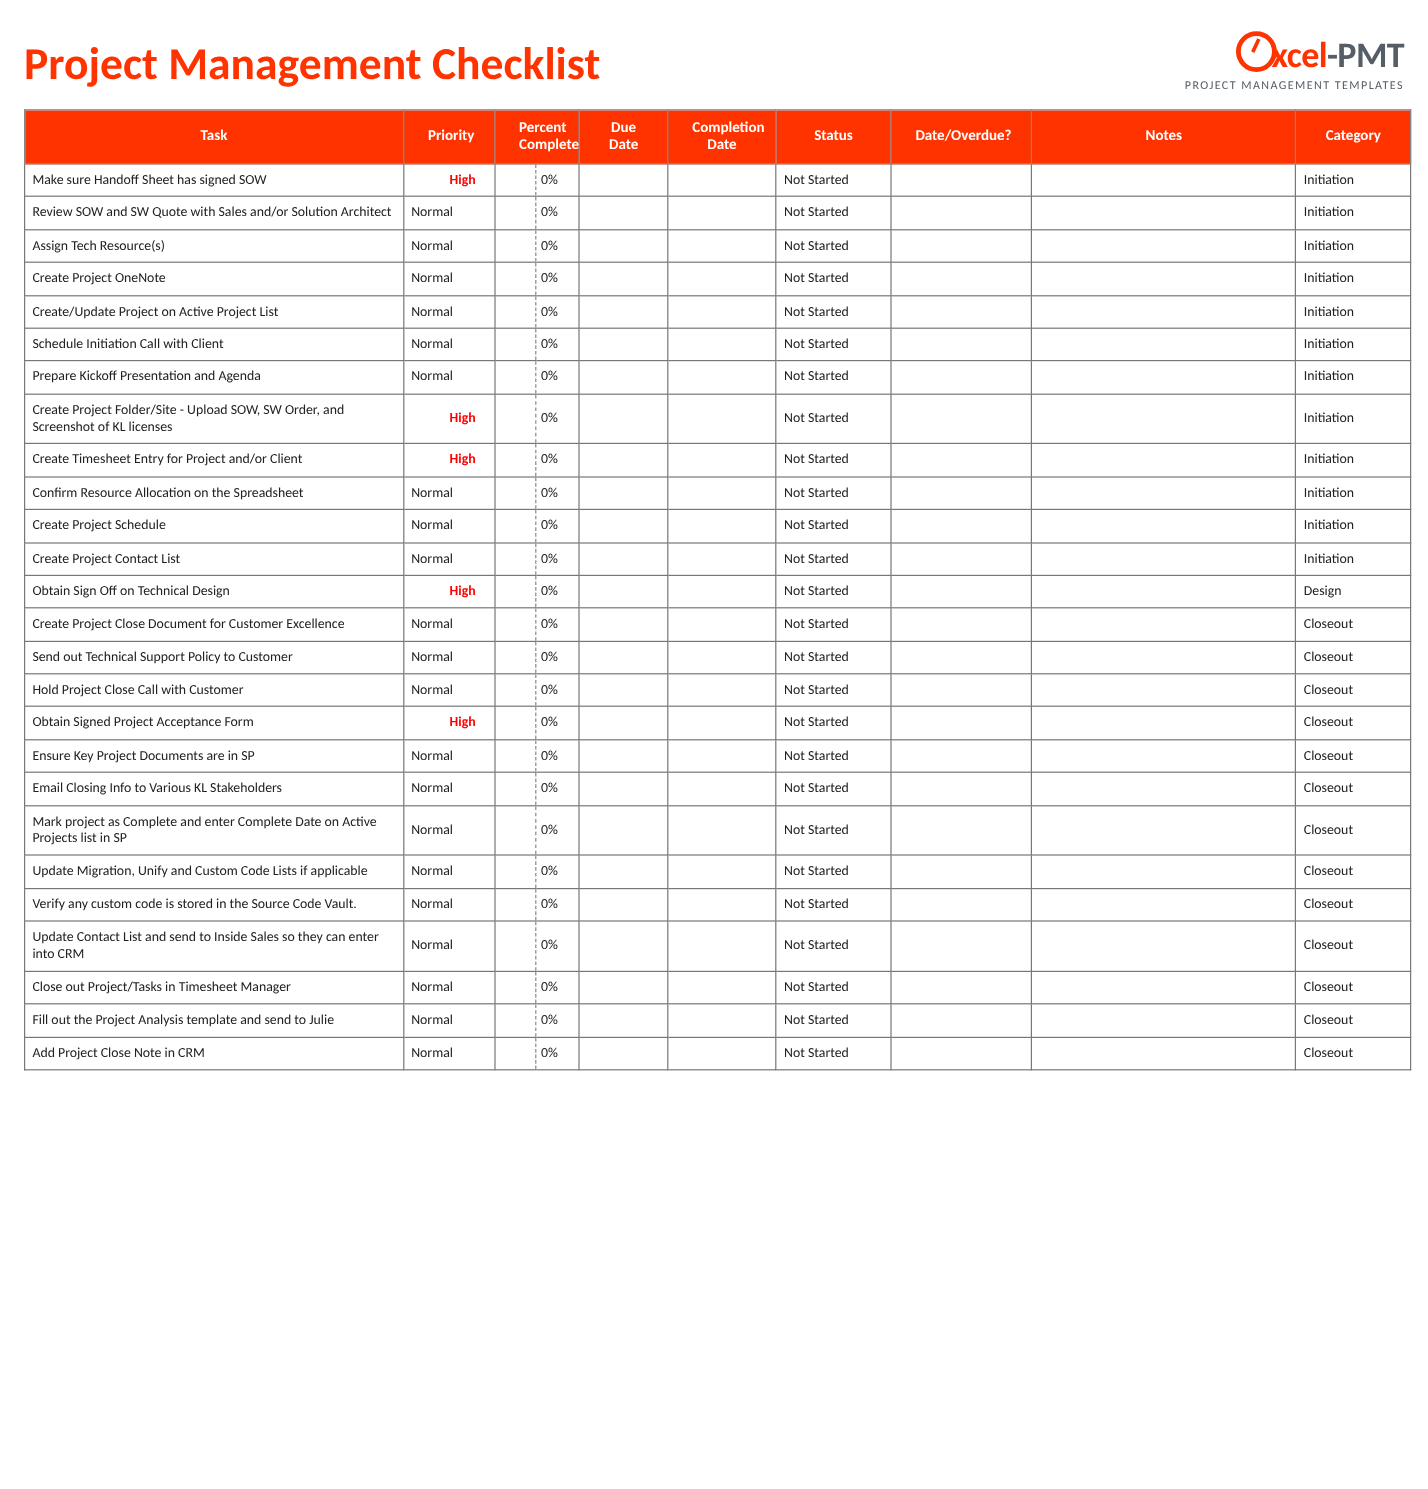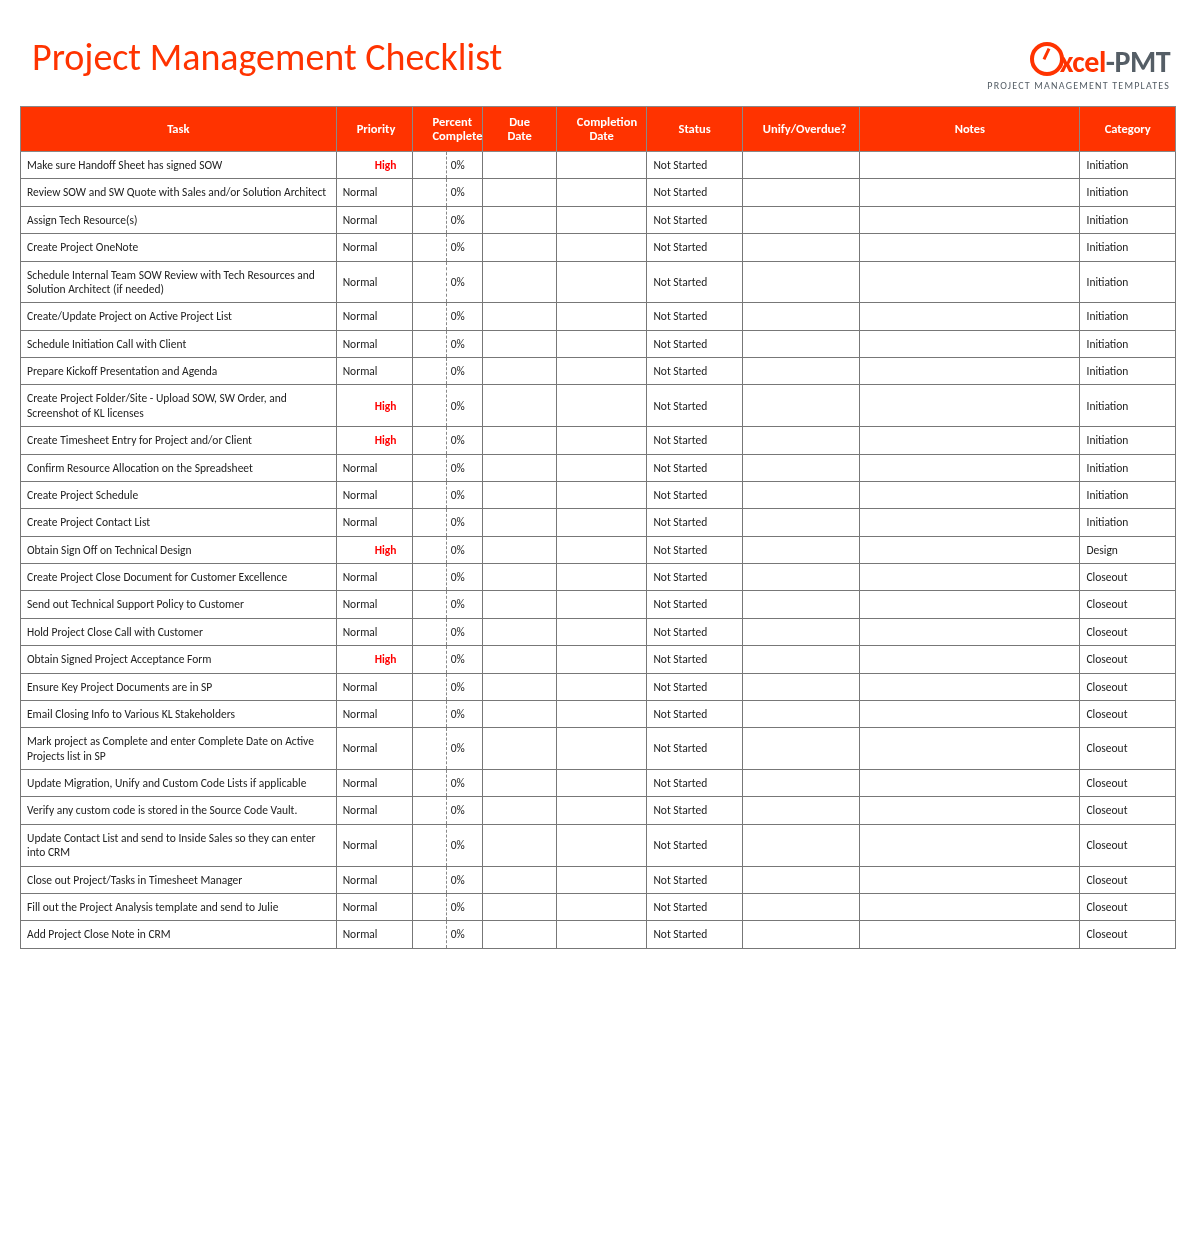--- a/index.html
+++ b/index.html
@@ -11,22 +11,22 @@
   }
   .header {
     display: flex;
     justify-content: space-between;
     align-items: flex-end;
     margin-bottom: 14px;
   }
   .title {
     color: #ff3300;
     font-size: 38px;
-    font-weight: 400;
-    margin: 12px;
+    font-weight: 700;
+    margin: 0;
   }
   .brand {
     text-align: right;
     padding-right: 6px;
   }
   .brand-top {
     font-size: 30px;
     font-weight: 800;
     color: #555e66;
     letter-spacing: -0.5px;
@@ -125,21 +125,21 @@
       <col class="col-cat">
   </colgroup>
   <thead>
     <tr>
       <th>Task</th>
       <th>Priority</th>
       <th colspan="2">Percent Complete</th>
       <th>Due Date</th>
       <th>Completion Date</th>
       <th>Status</th>
-      <th>Unify/Overdue?</th>
+      <th>Date/Overdue?</th>
       <th>Notes</th>
       <th>Category</th>
     </tr>
   </thead>
   <tbody id="tbody">
       <tr>
         <td class="task">Make sure Handoff Sheet has signed SOW</td>
         <td class="priority-high">High</td>
         <td class="pbar"></td>
         <td class="ppct">0%</td>
@@ -180,32 +180,20 @@
         <td class="pbar"></td>
         <td class="ppct">0%</td>
         <td></td>
         <td></td>
         <td>Not Started</td>
         <td></td>
         <td></td>
         <td>Initiation</td>
       </tr>
       <tr>
-        <td class="task">Schedule Internal Team SOW Review with Tech Resources and Solution Architect (if needed)</td>
-        <td class="">Normal</td>
-        <td class="pbar"></td>
-        <td class="ppct">0%</td>
-        <td></td>
-        <td></td>
-        <td>Not Started</td>
-        <td></td>
-        <td></td>
-        <td>Initiation</td>
-      </tr>
-      <tr>
         <td class="task">Create/Update Project on Active Project List</td>
         <td class="">Normal</td>
         <td class="pbar"></td>
         <td class="ppct">0%</td>
         <td></td>
         <td></td>
         <td>Not Started</td>
         <td></td>
         <td></td>
         <td>Initiation</td>

